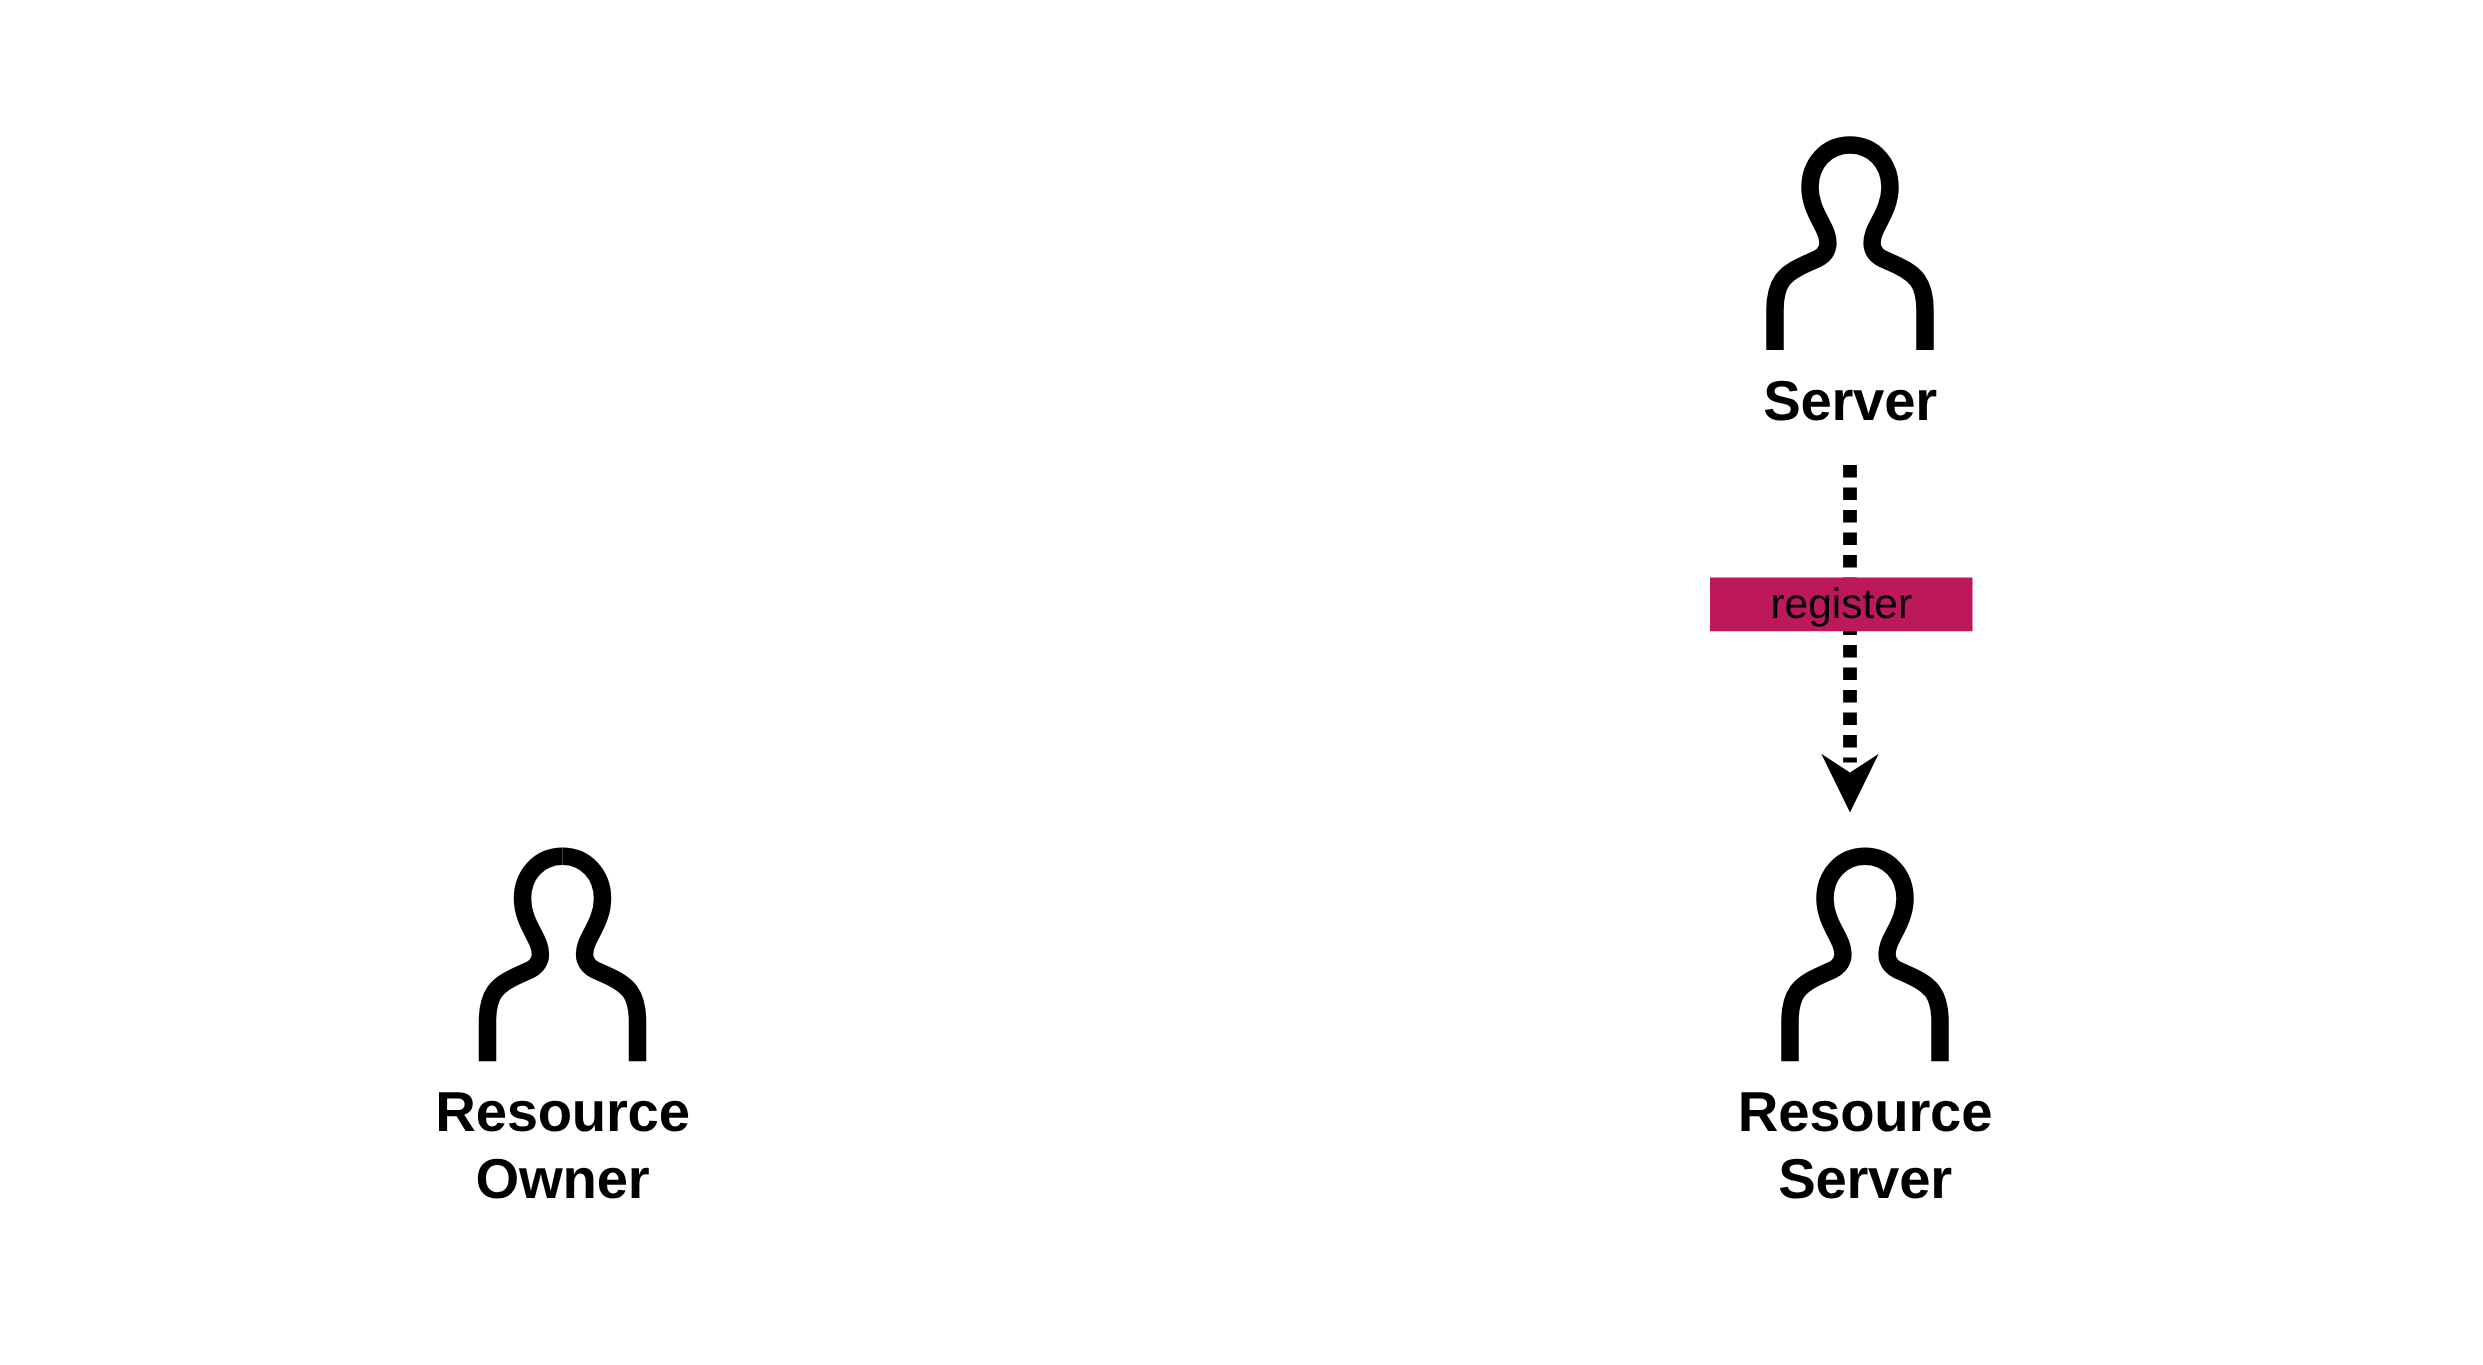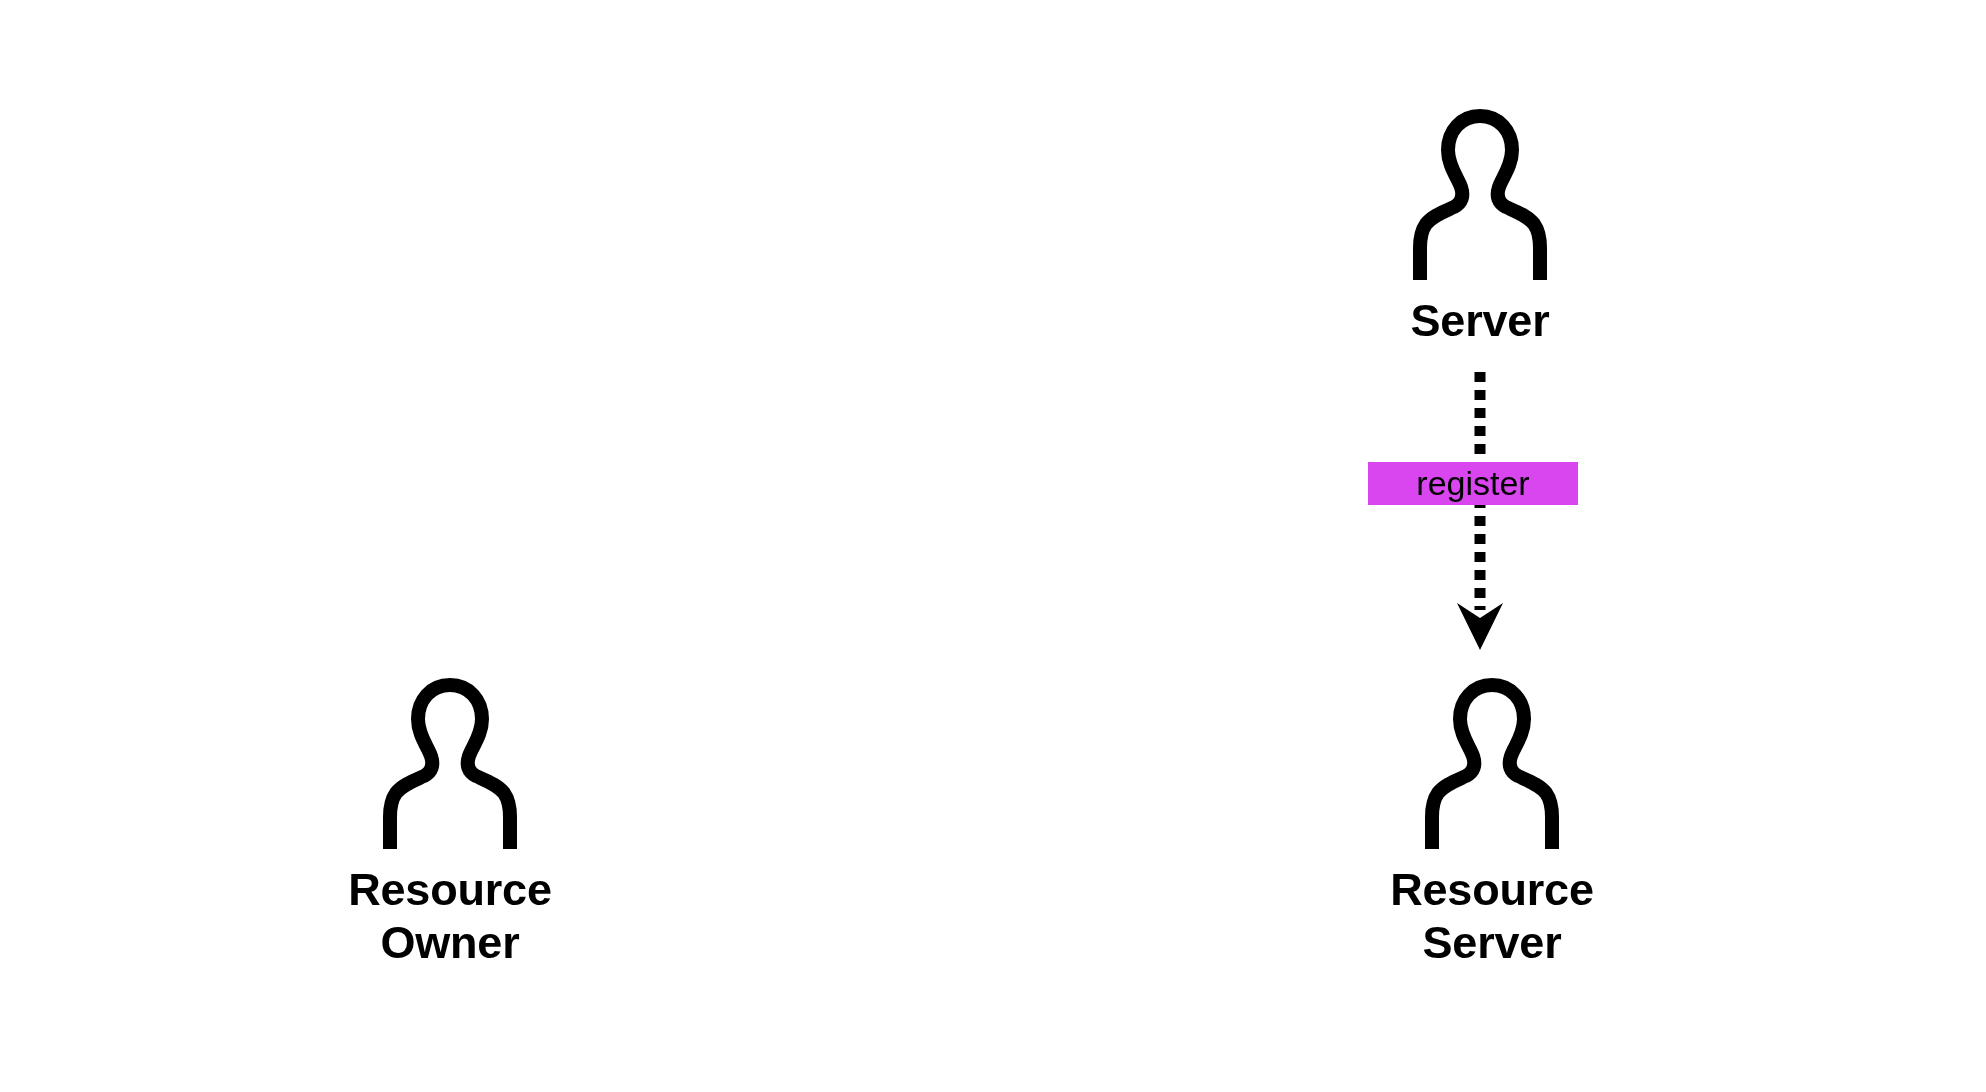--- a/index.html
+++ b/index.html
@@ -84,21 +84,21 @@
   }
   .edge-label {
     position: absolute;
     left: 1368px;
     top: 462px;
     width: 210px;
     text-align: center;
     font-size: 34px;
     font-weight: normal;
     color: #000000;
-    background: #d946ef;
+    background: #be185d;
     line-height: 1.1;
     padding: 3px 0;
   }
 </style>
 </head>
 <body>
 
 <div id="canvas">
 
   <div class="actor" id="actor-client">

